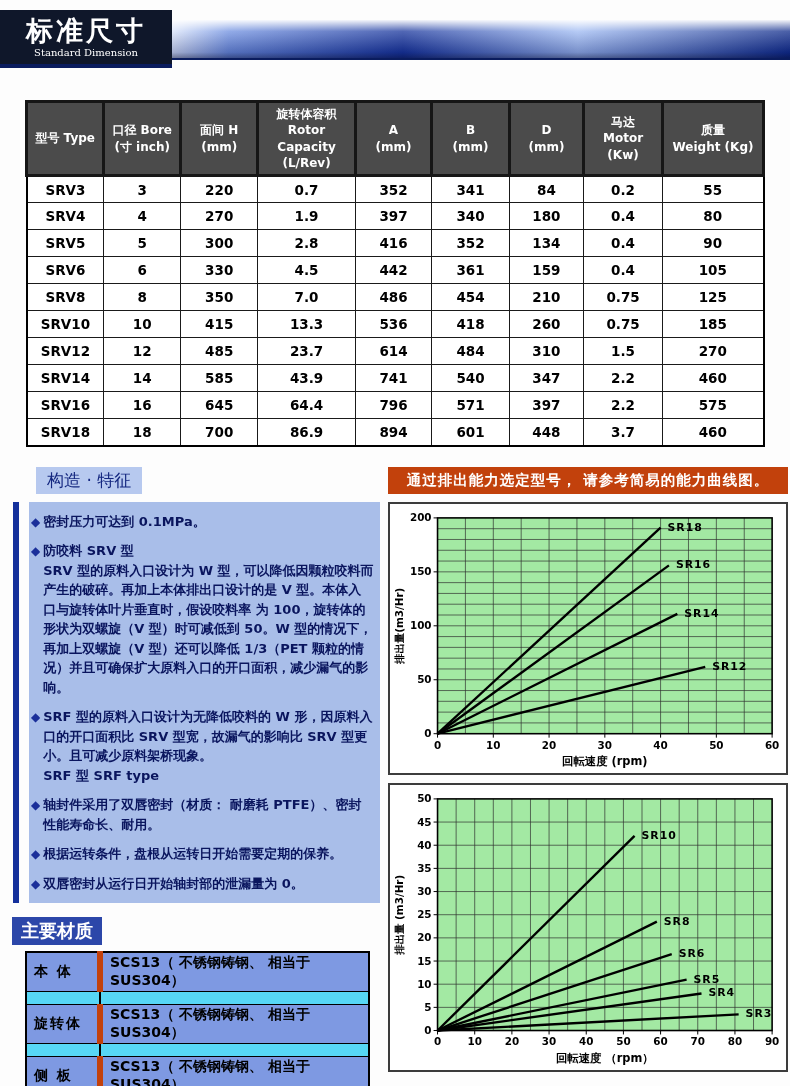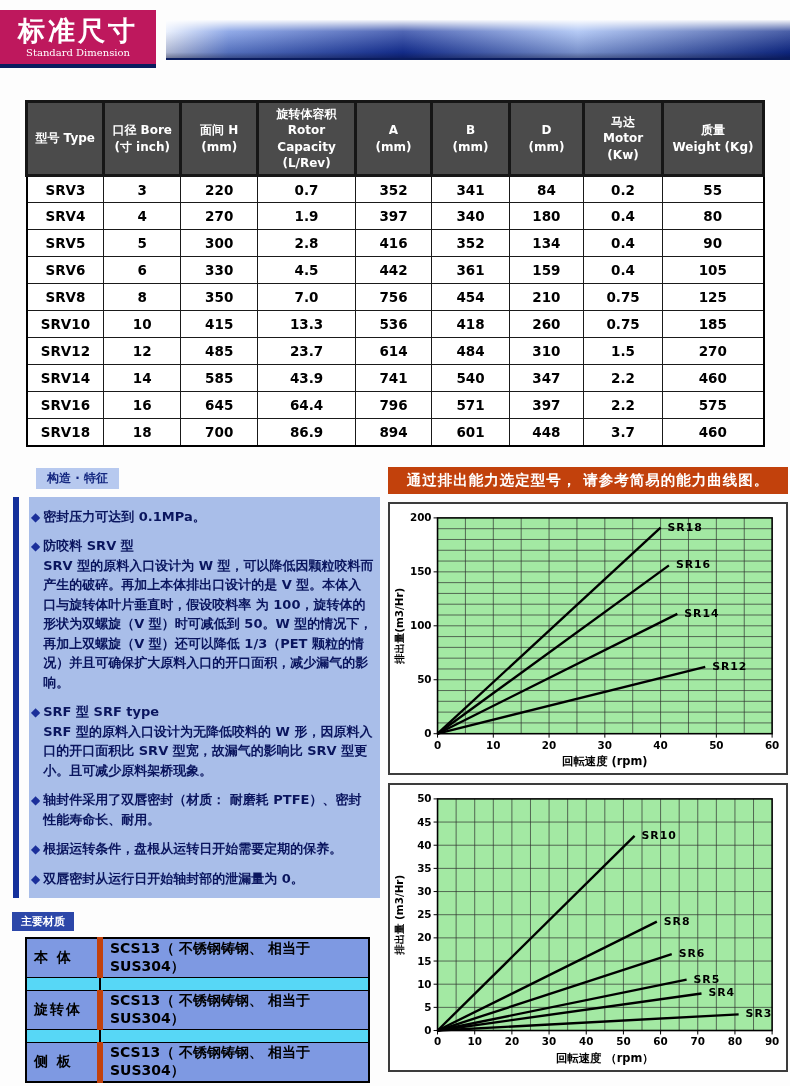--- a/index.html
+++ b/index.html
@@ -1,22 +1,22 @@
 <!DOCTYPE html>
 <html><head>
 <meta charset="utf-8">
 <style>
   * { margin:0; padding:0; box-sizing:border-box; }
   body { background:#e9e9e9; font-family:"DejaVu Sans", sans-serif; }
   .page { width:790px; height:1086px; background:#fdfdfd; margin:0 auto; position:relative; overflow:hidden; }
 
   
   .banner { position:relative; height:62px; margin-top:10px; }
-  .banner-title-block { position:absolute; left:0; top:0; width:156px; height:58px;
-    background:#be185d; border-bottom:4px solid #0a1c5e; color:#fff; text-align:center; padding-top:3px; z-index:2; }
+  .banner-title-block { position:absolute; left:0; top:0; width:172px; height:58px;
+    background:#0f172a; border-bottom:4px solid #0a1c5e; color:#fff; text-align:center; padding-top:3px; z-index:2; }
   .banner-title-cn { font-size:27px; font-weight:bold; letter-spacing:3px; }
   .banner-title-en { font-size:10px; font-family:"DejaVu Serif", serif; margin-top:-2px; }
   .banner-stripe { position:absolute; left:166px; right:0; top:10px; height:40px;
     background:
       linear-gradient(180deg, rgba(255,255,255,0.95) 0%, rgba(255,255,255,0.25) 30%, rgba(10,20,80,0.25) 85%, rgba(5,10,50,0.5) 100%),
       linear-gradient(90deg, #e4ecfc 0%, #6e8fe0 10%, #16339b 38%, #9db9f2 66%, #0e2a8a 100%);
     border-bottom:2px solid #0a1c5e; }
 
   
   .dim-table { border-collapse:collapse; margin:28px 0 0 25px; width:740px; table-layout:fixed;
@@ -25,32 +25,32 @@
     border:3px solid #161616; height:74px; line-height:1.35; padding:2px; text-align:center; }
   .dim-table td { border:1px solid #1a1a1a; text-align:center; font-size:13.5px; font-weight:bold;
     height:27px; color:#000; background:#fff; }
 
   
   .main { display:flex; margin-top:20px; }
   .left-col { width:380px; flex:none; }
   .right-col { width:410px; flex:none; }
 
   .section-label { display:inline-block; margin-left:36px; background:#b7c9ef; color:#13267f;
-    font-weight:bold; font-size:12px; padding:2px 11px; }
+    font-weight:normal; font-size:17px; padding:2px 11px; }
   .features-wrap { display:flex; margin-top:8px; }
   .feature-bar { width:6px; background:#14309c; margin-left:13px; flex:none; }
   .feature-panel { flex:1; background:#a9bee9; margin-left:10px; padding:10px 6px 8px 2px; }
   .feature-item { display:flex; color:#0a155e; font-weight:bold; font-size:13px; line-height:1.5;
     margin-bottom:10px; }
   .feature-item:last-child { margin-bottom:2px; }
   .feature-item .diamond { color:#1b2f9a; margin-right:3px; flex:none; font-size:12px; padding-top:1px; }
   .feature-text { flex:1; }
 
   .mat-label { display:inline-block; margin-left:12px; margin-top:14px; background:#2c47a9; color:#fff;
-    font-size:11px; font-weight:bold; padding:2px 9px; }
+    font-size:18px; font-weight:bold; padding:2px 9px; }
   .mat-table { border-collapse:collapse; border:2px solid #000; margin:6px 0 0 25px; width:345px; }
   .mat-table td { color:#000; }
   .mat-row td { background:#7e99e2; border-top:1px solid #000; border-bottom:1px solid #000;
     font-size:14px; font-weight:bold; height:29px; padding:1px 7px; }
   .mat-row td.part { width:74px; border-right:6px solid #c2410c; letter-spacing:2px; }
   .mat-spacer td { background:#57d7f6; height:13px; border:none; }
   .mat-spacer td.part { border-right:2px solid #000; }
 
   
   .note-bar { background:#c2410c; color:#fff; font-weight:bold; font-size:14.5px; padding:4px 6px;
@@ -128,21 +128,21 @@
           <td>361</td>
           <td>159</td>
           <td>0.4</td>
           <td>105</td>
         </tr>
         <tr>
           <td>SRV8</td>
           <td>8</td>
           <td>350</td>
           <td>7.0</td>
-          <td>756</td>
+          <td>486</td>
           <td>454</td>
           <td>210</td>
           <td>0.75</td>
           <td>125</td>
         </tr>
         <tr>
           <td>SRV10</td>
           <td>10</td>
           <td>415</td>
           <td>13.3</td>
@@ -213,22 +213,22 @@
             <div class="feature-item">
               <span class="diamond">◆</span>
               <span class="feature-text">
                 <div>防咬料 SRV 型</div>
                 <div>SRV 型的原料入口设计为 W 型，可以降低因颗粒咬料而产生的破碎。再加上本体排出口设计的是 V 型。本体入口与旋转体叶片垂直时，假设咬料率 为 100，旋转体的形状为双螺旋（V 型）时可减低到 50。W 型的情况下，再加上双螺旋（V 型）还可以降低 1/3（PET 颗粒的情况）并且可确保扩大原料入口的开口面积，减少漏气的影响。</div>
               </span>
             </div>
             <div class="feature-item">
               <span class="diamond">◆</span>
               <span class="feature-text">
+                <div>SRF 型的原料入口设计为无降低咬料的 W 形，因原料入口的开口面积比 SRV 型宽，故漏气的影响比 SRV 型更小。且可减少原料架桥现象。</div>
                 <div>SRF 型 SRF type</div>
-                <div>SRF 型的原料入口设计为无降低咬料的 W 形，因原料入口的开口面积比 SRV 型宽，故漏气的影响比 SRV 型更小。且可减少原料架桥现象。</div>
               </span>
             </div>
             <div class="feature-item">
               <span class="diamond">◆</span>
               <span class="feature-text">轴封件采用了双唇密封（材质： 耐磨耗 PTFE）、密封性能寿命长、耐用。</span>
             </div>
             <div class="feature-item">
               <span class="diamond">◆</span>
               <span class="feature-text">根据运转条件，盘根从运转日开始需要定期的保养。</span>
             </div>

